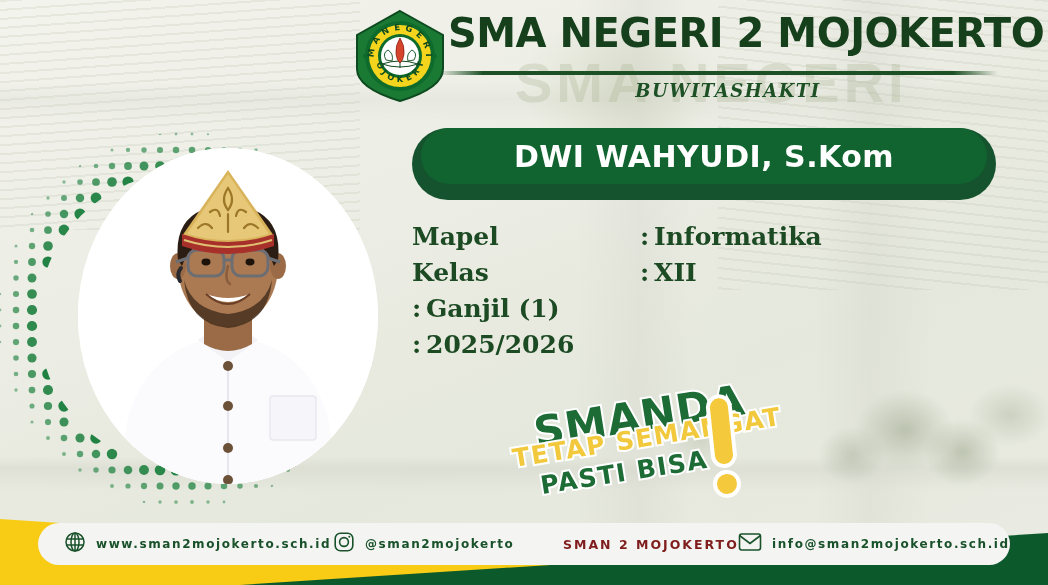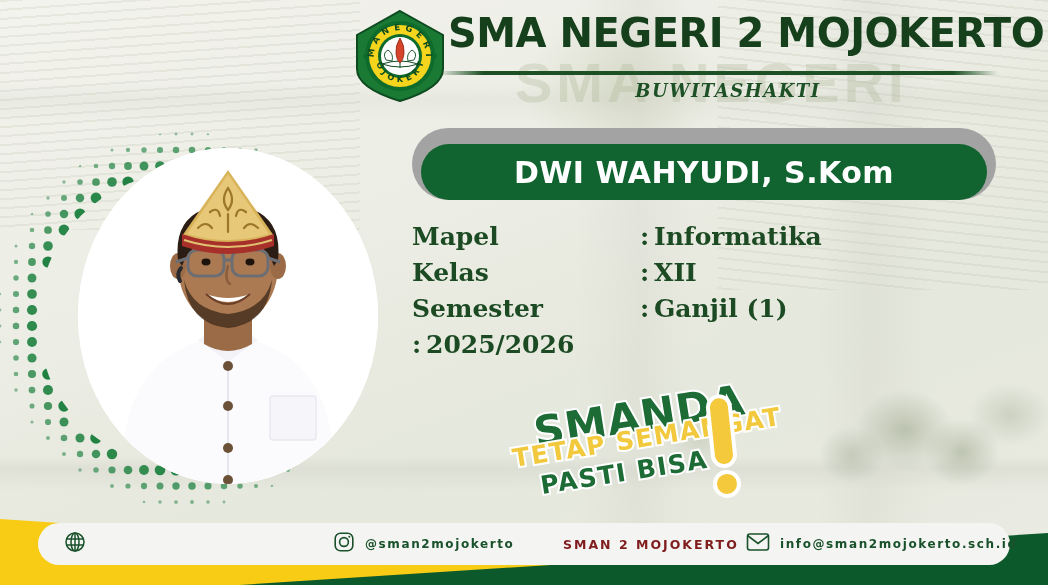--- a/index.html
+++ b/index.html
@@ -101,23 +101,23 @@
     border-radius:50%;
     overflow:hidden;
     background:#ffffff;
   }
   .portrait svg { display:block; }
 
   
   .name-badge {
     position:absolute; left:412px; top:128px;
     width:584px; height:72px;
-    background:#a3a3a3;
+    background:#14532d;
     border-radius:36px;
-    display:flex; align-items:flex-end; justify-content:center;
+    display:flex; align-items:flex-start; justify-content:center;
   }
   .name-badge-inner {
     width:566px; height:56px;
     background:#11642f;
     border-radius:28px;
     display:flex; align-items:center; justify-content:center;
   }
   .name-text {
     font-family:"DejaVu Sans", sans-serif;
     font-weight:bold;
@@ -198,21 +198,21 @@
     font-size:12px;
     letter-spacing:1.6px;
     color:#18512a;
     white-space:nowrap;
   }
   .fi-plain { font-family:"DejaVu Sans", sans-serif; font-weight:bold;
     font-size:12.5px; letter-spacing:2px; color:#7f1d1d; white-space:nowrap; }
   .fi-w { position:absolute; left:26px; }
   .fi-i { position:absolute; left:295px; }
   .fi-s { position:absolute; left:525px; }
-  .fi-m { position:absolute; left:700px;margin-left:8px; }
+  .fi-m { position:absolute; left:700px; }
 </style>
 </head>
 <body>
 
 <div id="card">
 
   <div class="bg-photo"></div>
   <div class="bg-stripes-l"></div>
   <div class="bg-stripes-r"></div>
   <div class="bg-ghost-logo"></div>
@@ -493,21 +493,20 @@
       <span class="info-label">Mapel</span>
       <span class="info-sep">:</span>
       <span class="info-value">Informatika</span>
     </div>
     <div class="info-row">
       <span class="info-label">Kelas</span>
       <span class="info-sep">:</span>
       <span class="info-value">XII</span>
     </div>
     <div class="info-row">
-      <span class="info-label">Semester</span>
       <span class="info-sep">:</span>
       <span class="info-value">Ganjil (1)</span>
     </div>
     <div class="info-row">
       <span class="info-sep">:</span>
       <span class="info-value">2025/2026</span>
     </div>
   </div>
 
   <div class="slogan">
@@ -531,20 +530,21 @@
     <div class="footer-pill">
 
       <div class="fi fi-w">
         <span>
           <svg width="22" height="22" viewBox="0 0 22 22" fill="none" stroke="#18512a" stroke-width="1.5">
             <circle cx="11" cy="11" r="9"></circle>
             <ellipse cx="11" cy="11" rx="4" ry="9"></ellipse>
             <path d="M2.4 8 H19.6 M2.4 14 H19.6 M11 2 V20"></path>
           </svg>
         </span>
+        <span class="fi-text">www.sman2mojokerto.sch.id</span>
       </div>
 
       <div class="fi fi-i">
         <span>
           <svg width="22" height="22" viewBox="0 0 22 22" fill="none" stroke="#18512a" stroke-width="1.6">
             <rect x="2.2" y="2.2" width="17.6" height="17.6" rx="5.2"></rect>
             <circle cx="11" cy="11" r="4.4"></circle>
             <circle cx="16.3" cy="5.8" r="1" fill="#18512a" stroke="none"></circle>
           </svg>
         </span>

